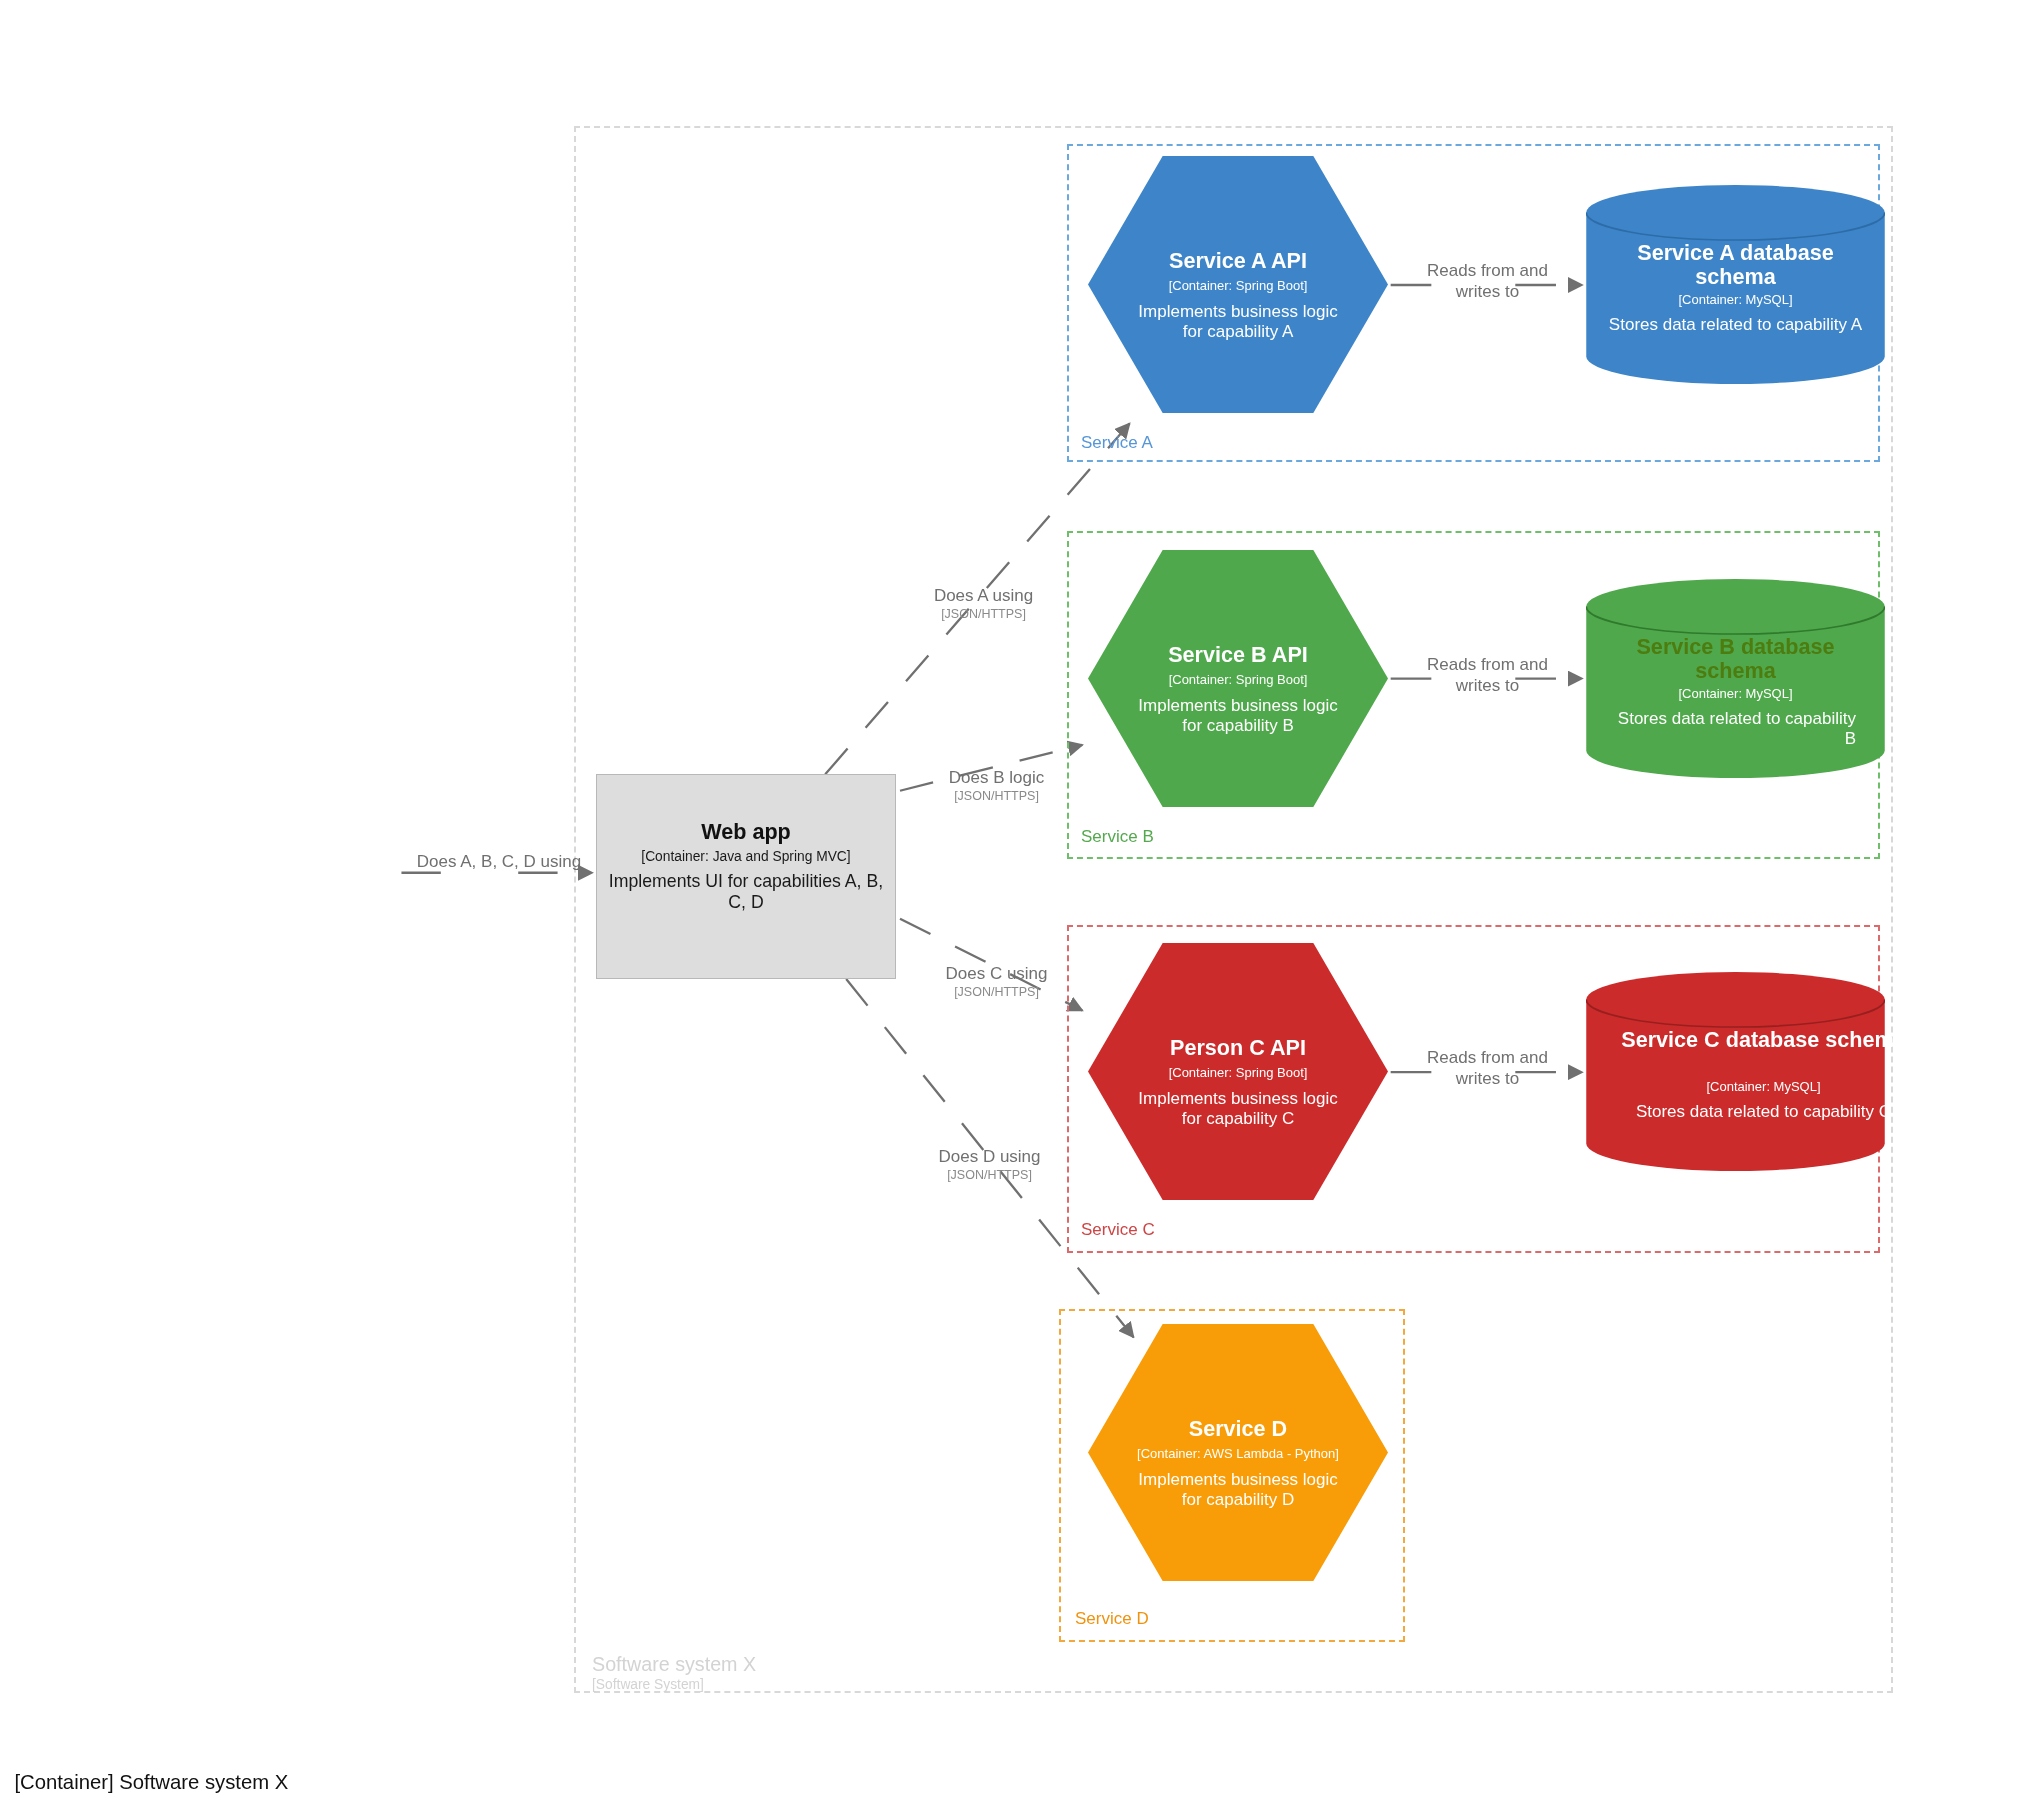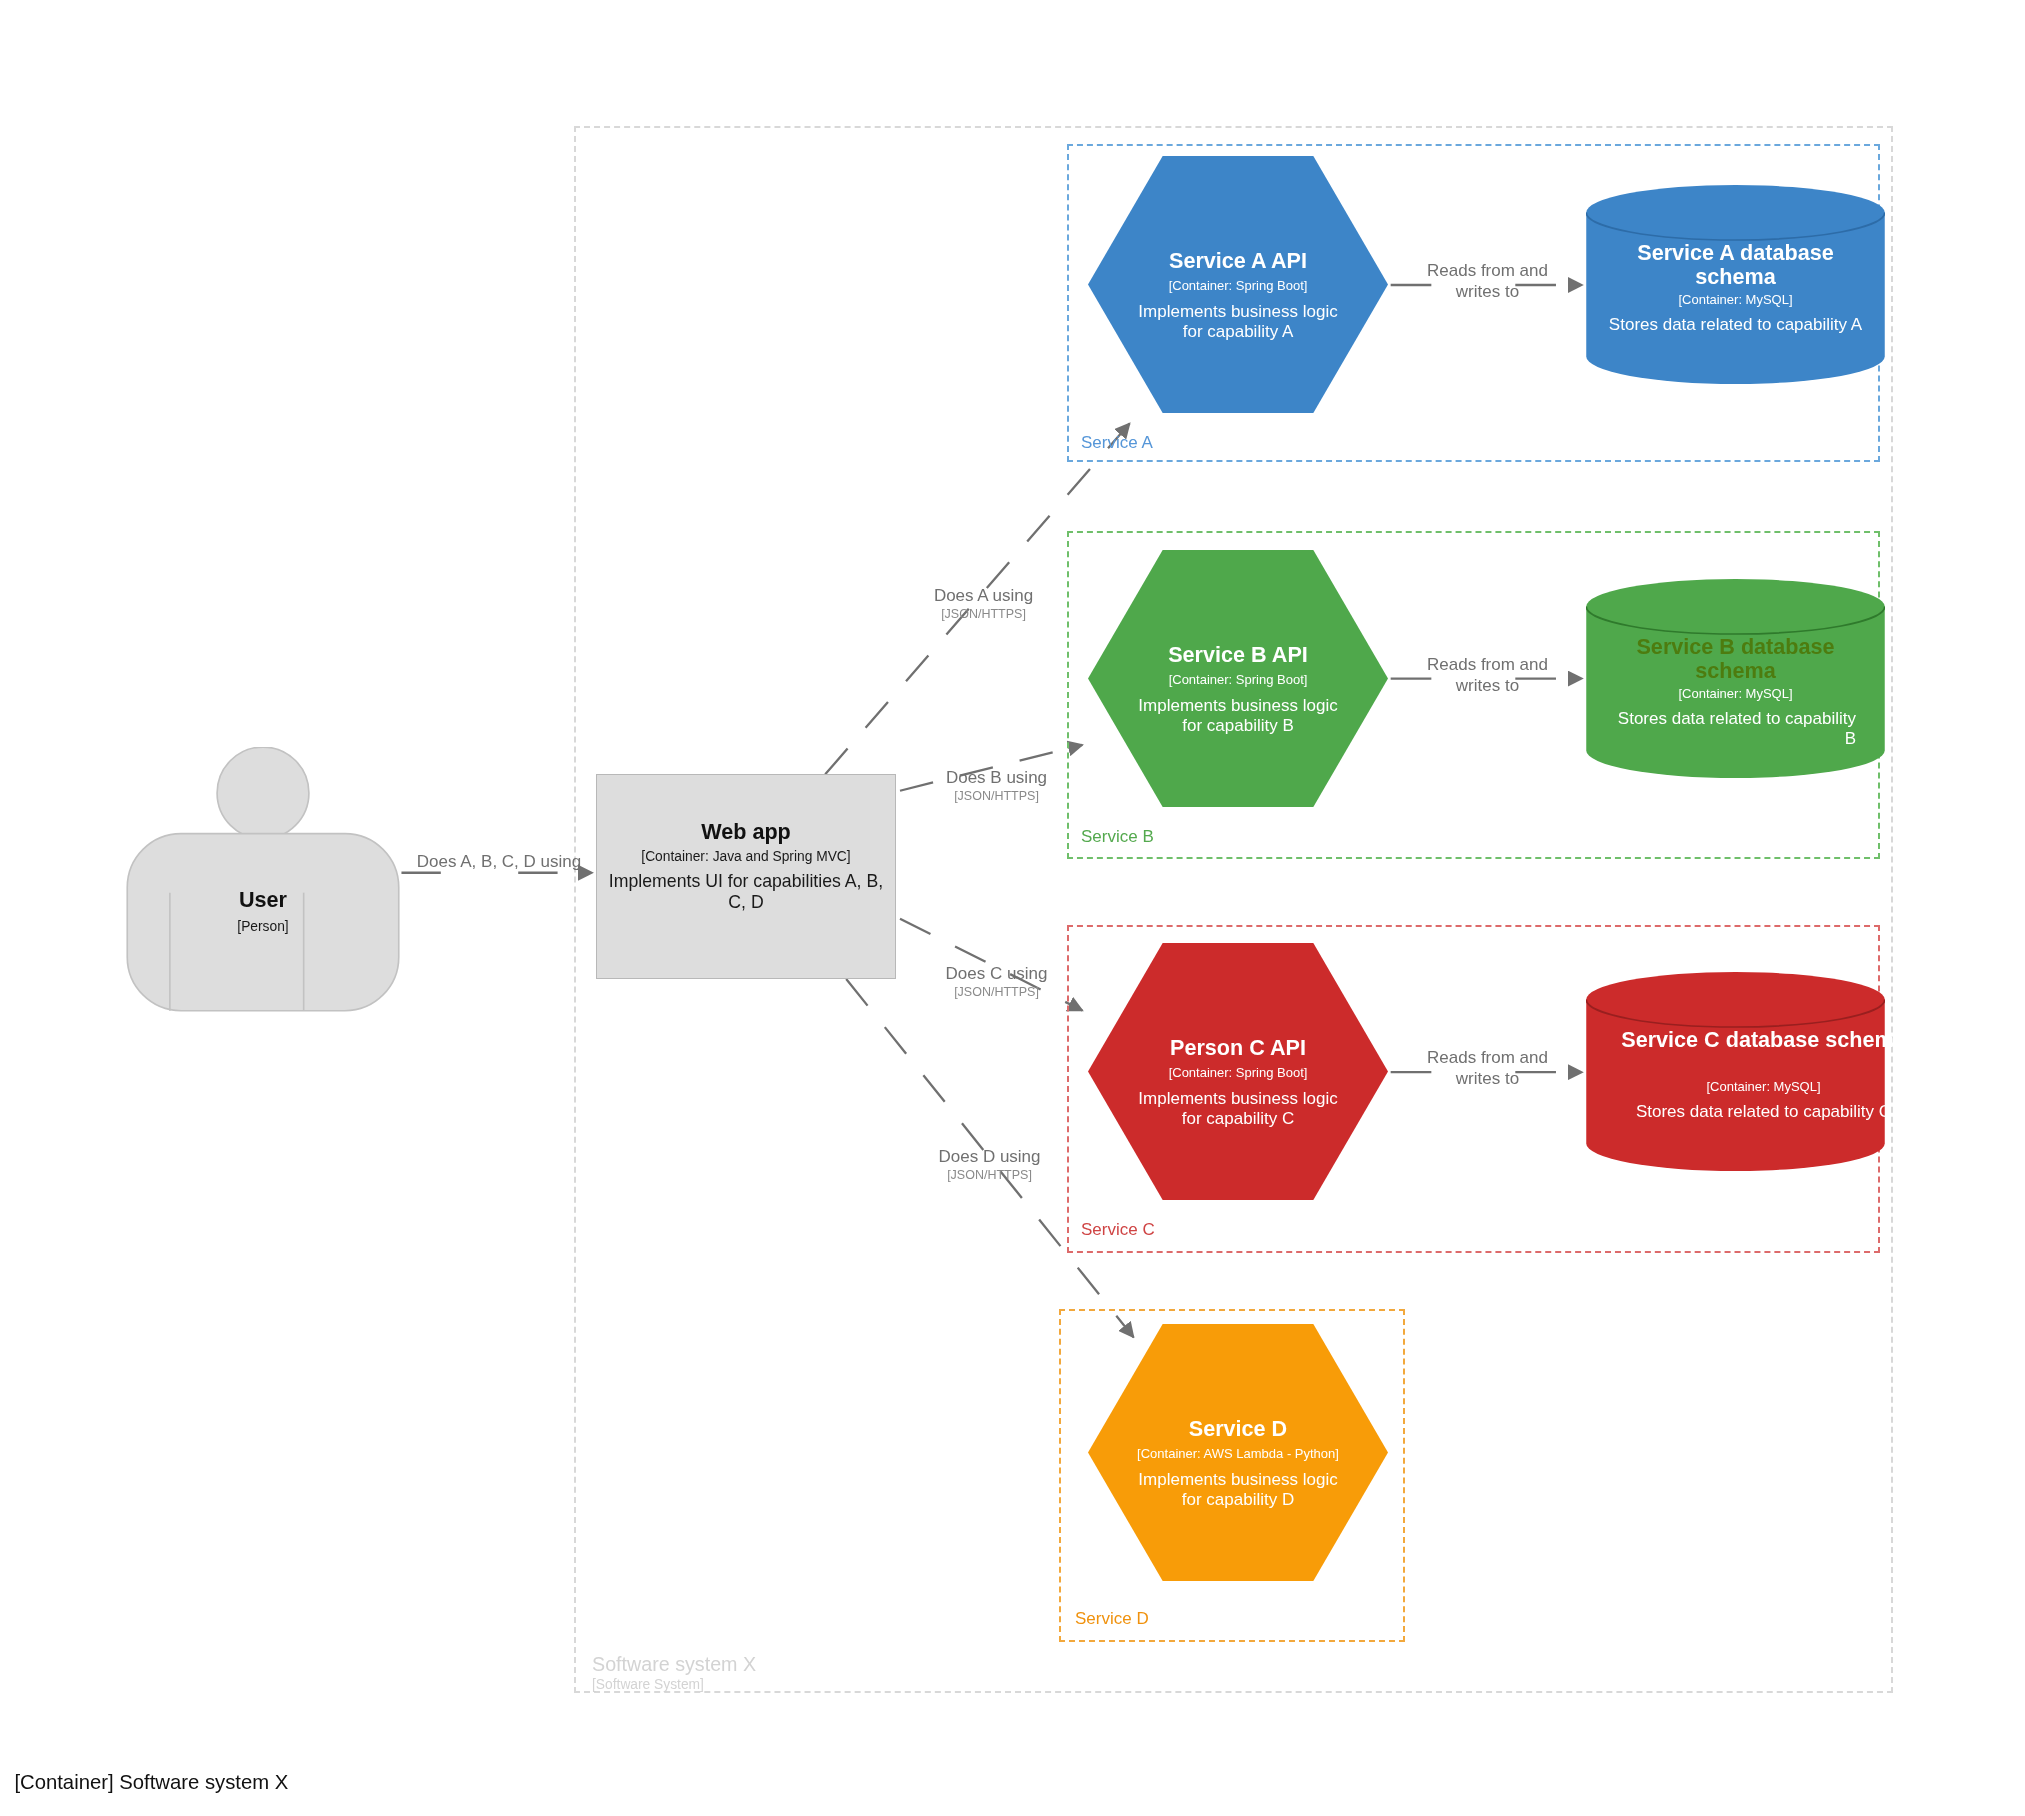--- a/index.html
+++ b/index.html
@@ -256,42 +256,32 @@
     <div class="node-text n-tech" style="top:123px; font-size:13px; color:#ffffff;">[Container: AWS Lambda - Python]</div>
     <div class="node-text n-desc" style="top:146px; padding:0 41px; font-size:17px; color:#ffffff;">Implements business logic for capability D</div>
   </div>
 
   <div class="boxnode" style="left:596px; top:774px; width:300px; height:205px;padding-left:45px;">
     <div class="node-text n-name" style="top:45px; font-size:21.6px; color:#111111;">Web app</div>
     <div class="node-text n-tech" style="top:74px; font-size:13.8px; color:#1a1a1a;">[Container: Java and Spring MVC]</div>
     <div class="node-text n-desc" style="top:96px; padding:0 3.9px; font-size:17.7px; color:#1a1a1a;">Implements UI for capabilities A, B, C, D</div>
   </div>
 
-  <div class="person" style="left:122px; top:747px; width:282px; height:269px;">
-    <svg width="282" height="269" viewBox="0 0 430 410">
-      <circle cx="215" cy="70" r="70" fill="#dddddd" stroke="#c2c2c2" stroke-width="2.5"></circle>
-      <rect x="8" y="132" width="414" height="270" rx="82" ry="82" fill="#dddddd" stroke="#c2c2c2" stroke-width="2.5"></rect>
-      <line x1="73" y1="222" x2="73" y2="402" stroke="#c2c2c2" stroke-width="2.5"></line>
-      <line x1="277" y1="222" x2="277" y2="402" stroke="#c2c2c2" stroke-width="2.5"></line>
-    </svg>
-    <div class="node-text n-name" style="top:141px; font-size:21.6px; color:#111111;">User</div>
-    <div class="node-text n-tech" style="top:172px; font-size:13.8px; color:#1a1a1a;">[Person]</div>
-  </div>
 
   <div class="rel-label" style="left:407px; top:852px; width:184px;">
     <div class="rel-name" style="white-space:normal;">Does A, B, C, D using</div>
   </div>
 
   <div class="rel-label" style="left:895px; top:586px; width:177px;">
     <div class="rel-name">Does A using</div>
     <div class="rel-tech">[JSON/HTTPS]</div>
   </div>
 
   <div class="rel-label" style="left:908px; top:768px; width:177px;">
-    <div class="rel-name">Does B using</div>
+    <div class="rel-name">Does B logic</div>
     <div class="rel-tech">[JSON/HTTPS]</div>
   </div>
 
   <div class="rel-label" style="left:908px; top:964px; width:177px;">
     <div class="rel-name">Does C using</div>
     <div class="rel-tech">[JSON/HTTPS]</div>
   </div>
 
   <div class="rel-label" style="left:901px; top:1147px; width:177px;">
     <div class="rel-name">Does D using</div>

